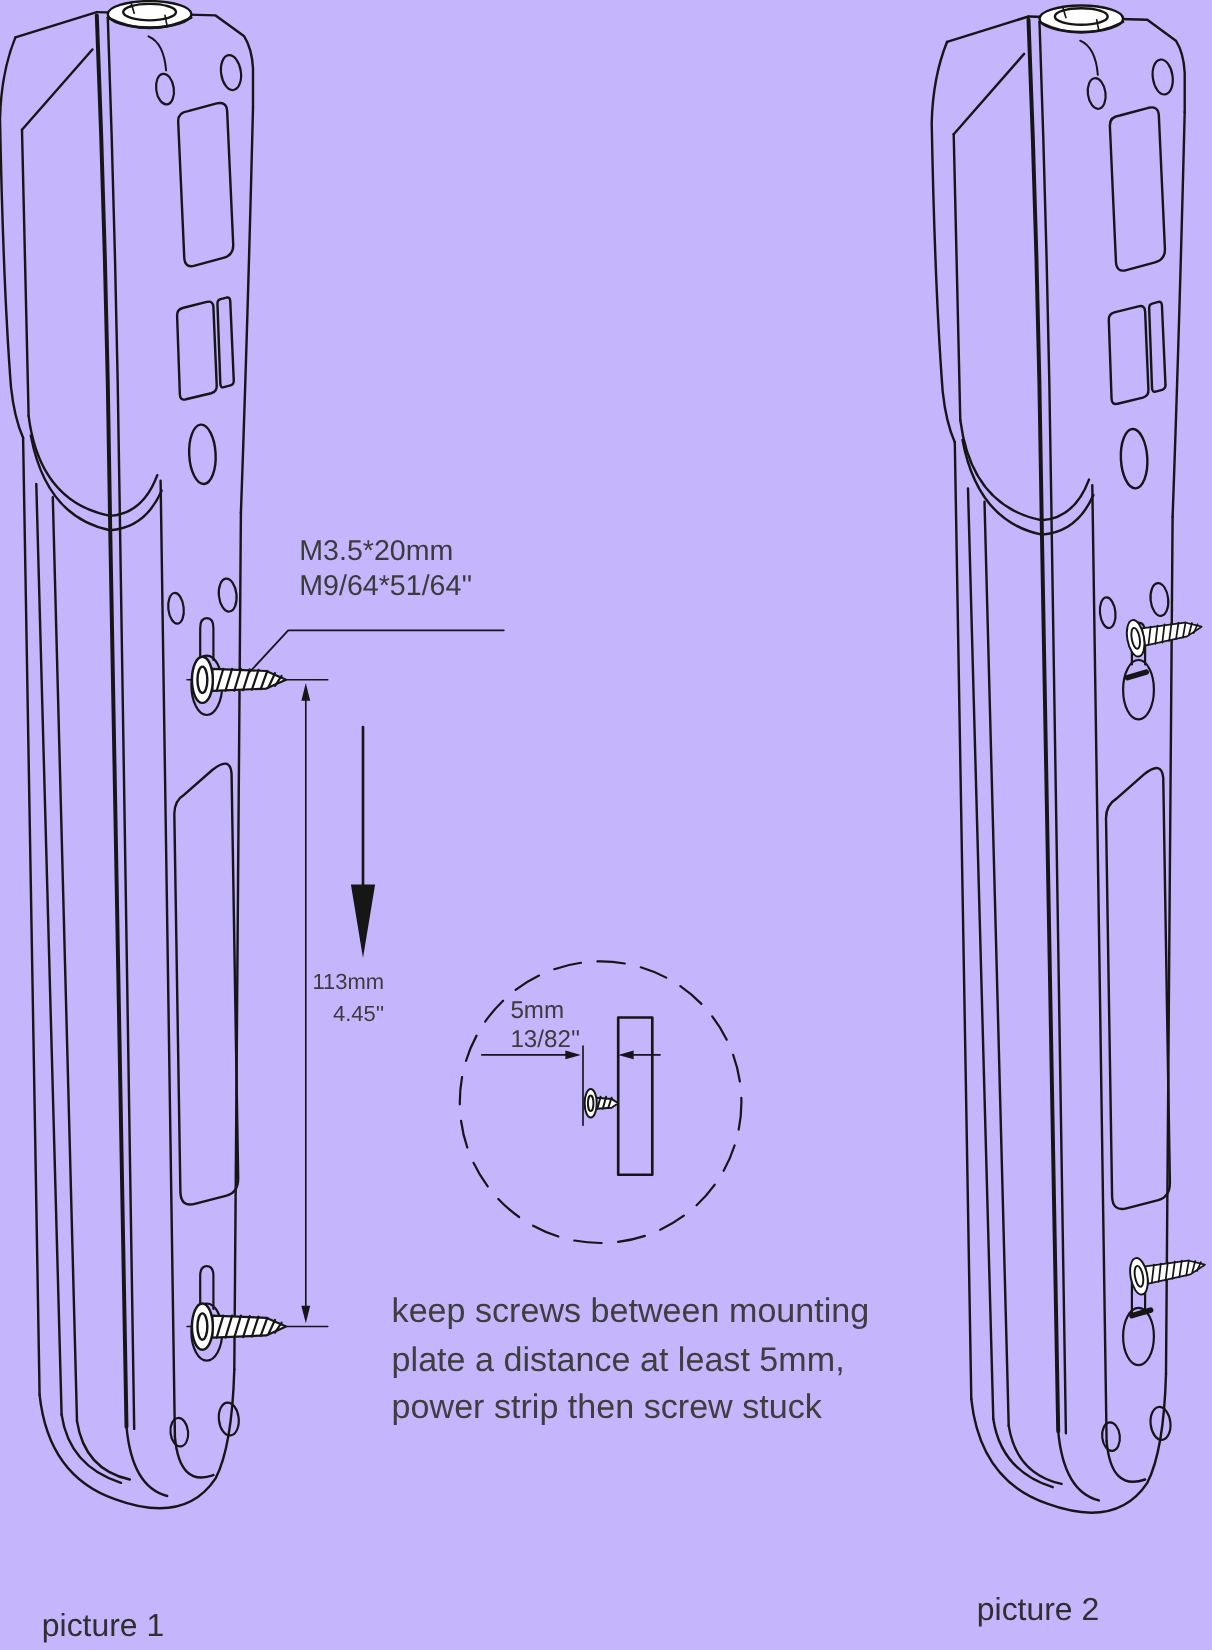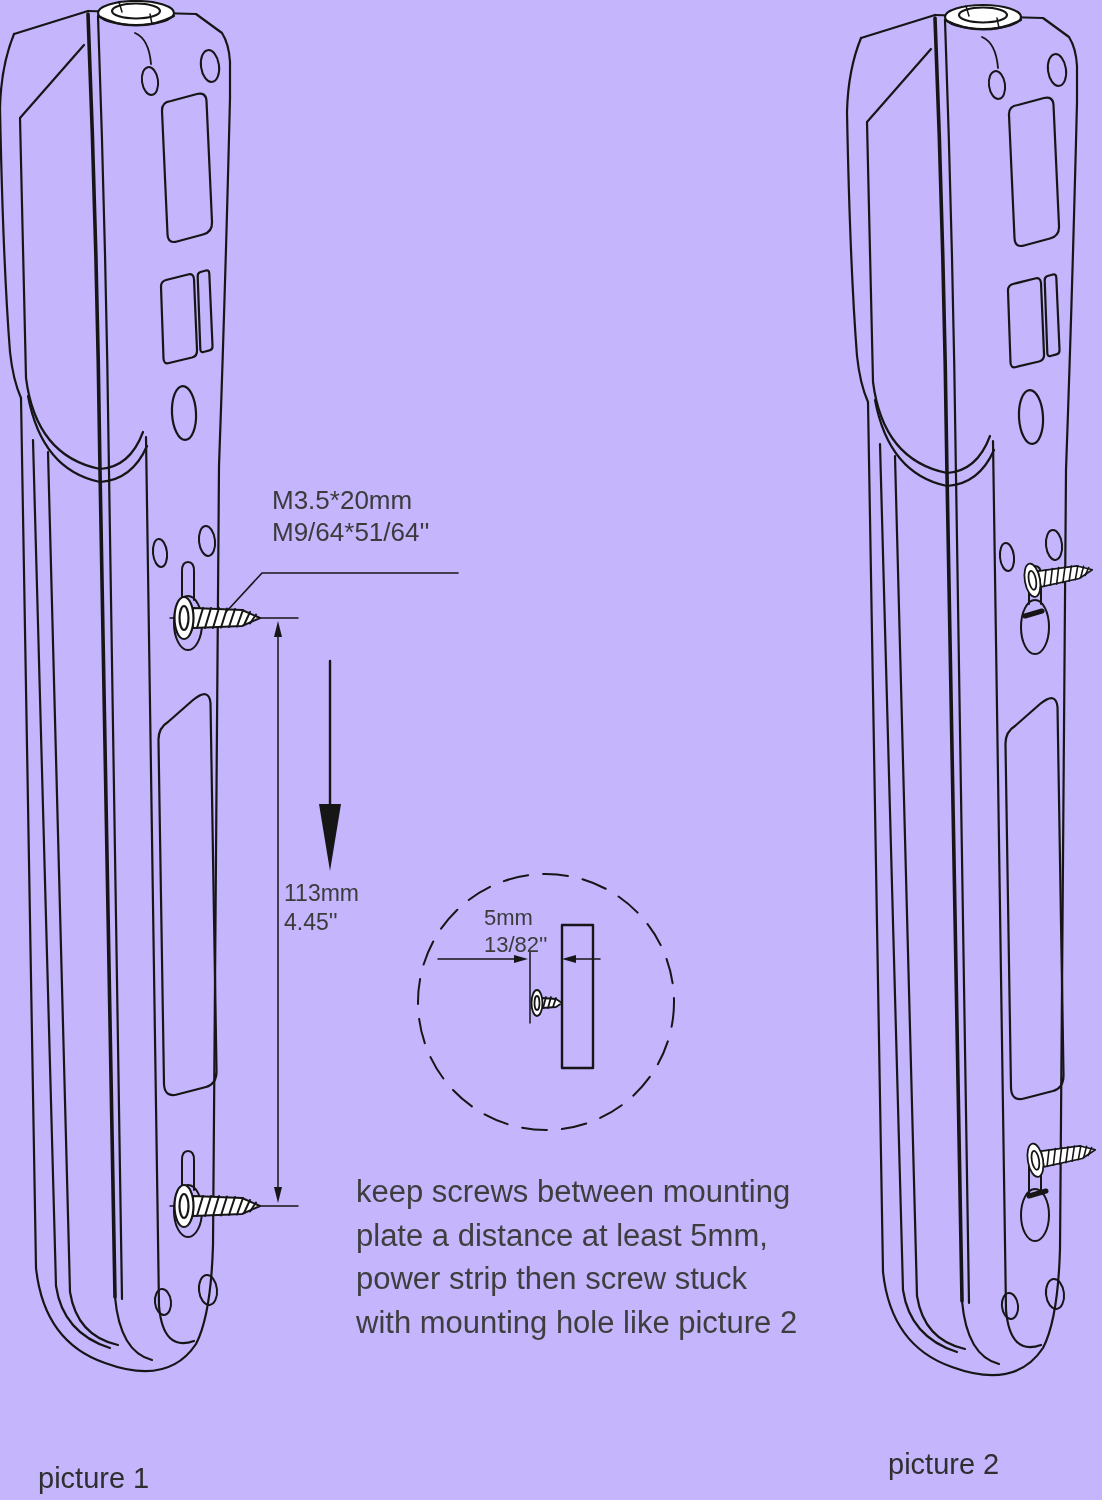--- a/index.html
+++ b/index.html
@@ -21,22 +21,22 @@
     top: 0;
   }
   .txt {
     position: absolute;
     color: #3b3b3b;
     white-space: nowrap;
     -webkit-user-select: none;
     user-select: none;
   }
   .spec-label      { left: 272px; top: 484px;  font-size: 26px; line-height: 32px; }
-  .dist-label      { left: 284px; top: 879px;  font-size: 23px; line-height: 29px; }
-  .gap-label       { left: 484px; top: 904px;  font-size: 22px; line-height: 27px; }
+  .dist-label      { left: 284px; top: 879px;  font-size: 20px; line-height: 29px; text-align: right; }
+  .gap-label       { left: 464px; top: 904px;  font-size: 22px; line-height: 27px; }
   .instructions    { left: 356px; top: 1170px; font-size: 31px; line-height: 43.5px; color: #3e3e3e; }
   .caption-1       { left: 38px;  top: 1452px; font-size: 29px; color: #2f2f2f; margin-top: 10px; }
   .caption-2       { left: 888px; top: 1448px; font-size: 29px; color: #2f2f2f; }
 </style>
 </head>
 <body>
 
 <div id="canvas">
 
   <svg id="artwork" width="1102" height="1500" viewBox="0 0 1102 1500" fill="none" stroke="#161616" stroke-width="2.2" stroke-linecap="round" stroke-linejoin="round">
@@ -184,19 +184,18 @@
 
   <div class="txt gap-label">
     <div>5mm</div>
     <div>13/82''</div>
   </div>
 
   <div class="txt instructions">
     <div>keep screws between mounting</div>
     <div>plate a distance at least 5mm,</div>
     <div>power strip then screw stuck</div>
-    <div>with mounting hole like picture 2</div>
   </div>
 
   <div class="txt caption-1">picture 1</div>
   <div class="txt caption-2">picture 2</div>
 
 </div>
 
 </body></html>

